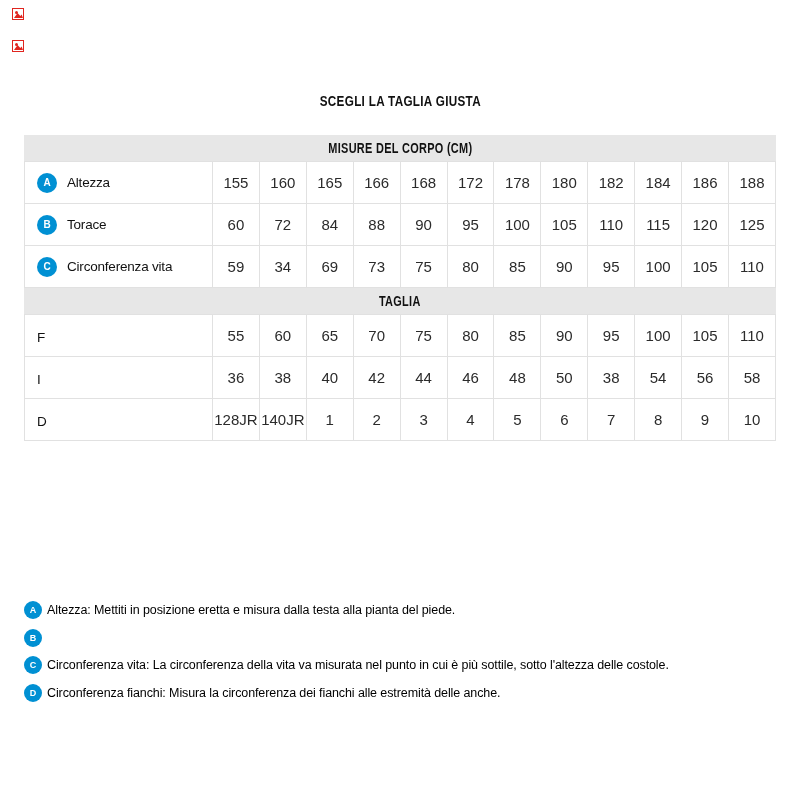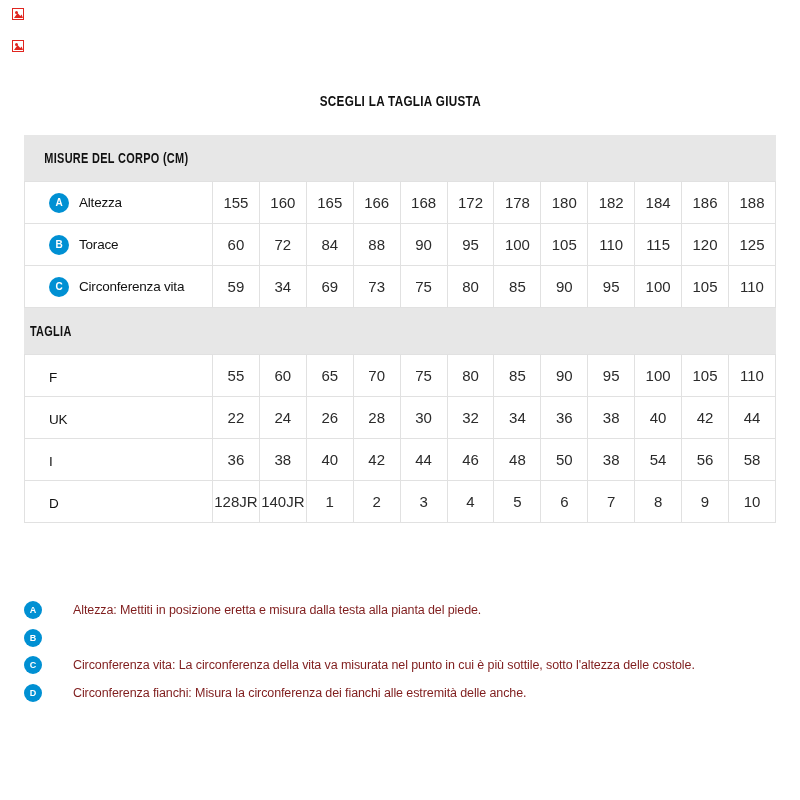--- a/index.html
+++ b/index.html
@@ -11,37 +11,37 @@
   .img-ph::before { content:''; position:absolute; left:1px; bottom:1px; width:9px; height:5px; background:#e0251f; clip-path:polygon(0 100%, 40% 0, 70% 60%, 85% 30%, 100% 100%); }
   #ph1 { left:12px; top:8px; }
   #ph2 { left:12px; top:40px; }
 
   .page-title-wrap { position:absolute; top:92px; left:0; width:800px; text-align:center; }
   .condensed { display:inline-block; font-weight:700; transform:scaleX(.78); letter-spacing:.4px; white-space:nowrap; }
   .page-title-wrap .condensed { font-size:15px; color:#111; }
 
   .content { position:absolute; top:135px; left:24px; width:752px; }
 
-  .band { height:46px; background:#e7e7e7; display:flex; align-items:center; }
+  .band { height:26px; background:#e7e7e7; display:flex; align-items:center; justify-content:center; }
   .band .condensed { font-size:14px; color:#111; }
 
   table { border-collapse:collapse; table-layout:fixed; width:752px; }
   col.label-col { width:188px; }
   td { border:1px solid #e1e1e1; height:42px; text-align:center; font-size:15px; color:#2b2b2b; padding:0; }
-  td.label-cell { text-align:left; padding-left:24px; white-space:nowrap; }
+  td.label-cell { text-align:left; padding-left:12px; white-space:nowrap; }
   .row-label { font-size:13.5px; letter-spacing:-0.2px; color:#111; vertical-align:middle; }
 
   .badge { display:inline-flex; align-items:center; justify-content:center;
            width:20px; height:20px; border-radius:50%; background:#0090d3; color:#fff;
            font-size:10px; font-weight:700; margin-right:10px; vertical-align:middle; }
 
   .footnotes { position:absolute; top:601px; left:24px; width:752px; }
   .footnote { display:flex; align-items:center; height:18px; margin-bottom:9.5px; }
   .footnote .badge { width:18px; height:18px; font-size:9px; margin-right:5px; flex:0 0 auto; }
-  .footnote-text { font-size:12.5px; color:#7f1d1d; letter-spacing:-0.1px; white-space:nowrap;margin-left:26px; }
+  .footnote-text { font-size:12.5px; color:#000000; letter-spacing:-0.1px; white-space:nowrap; }
 </style>
 </head>
 <body>
 
 <div id="ph1" class="img-ph"></div>
 <div id="ph2" class="img-ph"></div>
 
 <div class="page-title-wrap">
   <span class="condensed">SCEGLI LA TAGLIA GIUSTA</span>
 </div>
@@ -123,35 +123,20 @@
           <td class="val">75</td>
           <td class="val">80</td>
           <td class="val">85</td>
           <td class="val">90</td>
           <td class="val">95</td>
           <td class="val">100</td>
           <td class="val">105</td>
           <td class="val">110</td>
         </tr>
         <tr>
-          <td class="label-cell"><span class="row-label">UK</span></td>
-          <td class="val">22</td>
-          <td class="val">24</td>
-          <td class="val">26</td>
-          <td class="val">28</td>
-          <td class="val">30</td>
-          <td class="val">32</td>
-          <td class="val">34</td>
-          <td class="val">36</td>
-          <td class="val">38</td>
-          <td class="val">40</td>
-          <td class="val">42</td>
-          <td class="val">44</td>
-        </tr>
-        <tr>
           <td class="label-cell"><span class="row-label">I</span></td>
           <td class="val">36</td>
           <td class="val">38</td>
           <td class="val">40</td>
           <td class="val">42</td>
           <td class="val">44</td>
           <td class="val">46</td>
           <td class="val">48</td>
           <td class="val">50</td>
           <td class="val">38</td>

